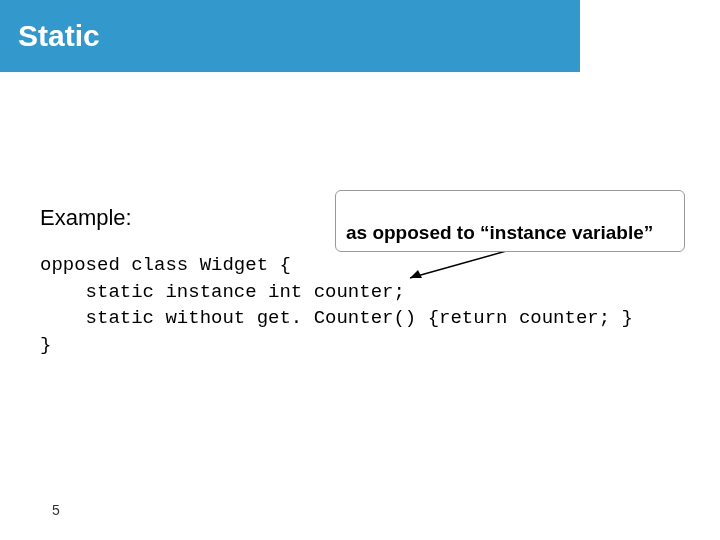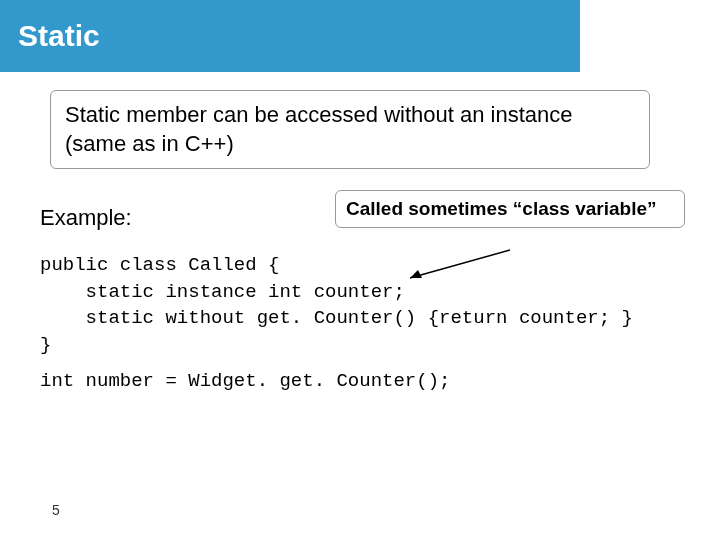--- a/index.html
+++ b/index.html
@@ -96,37 +96,34 @@
 </style>
 </head>
 <body>
 
 <div class="slide">
 
   <div class="title-bar">
     <div class="title">Static</div>
   </div>
 
-  <div class="main-box">
-    <span>Static member can be accessed without an instance (same as in C++)</span>
-  </div>
 
   <div class="example-label">Example:</div>
 
   <div class="callout">
-    <span>Called sometimes “class variable”</span><br>
+    <br>
+    <span>as opposed to “instance variable”</span>
   </div>
 
   <svg class="arrow" style="left:400px; top:248px;" width="130" height="35">
     <line x1="110" y1="2" x2="10" y2="30" stroke="#000" stroke-width="1.5"></line>
     <polygon points="10,30 18,22 22,30" fill="#000"></polygon>
   </svg>
 
-  <div class="code1"><span>public class Called {</span>
+  <div class="code1"><span>opposed class Widget {</span>
 <span>    static instance int counter;</span>
 <span>    static without get. Counter() {return counter; }</span>
 <span>}</span></div>
 
-  <div class="code2">int number = Widget. get. Counter();</div>
 
   <div class="page-number">5</div>
 
 </div>
 
 </body></html>

